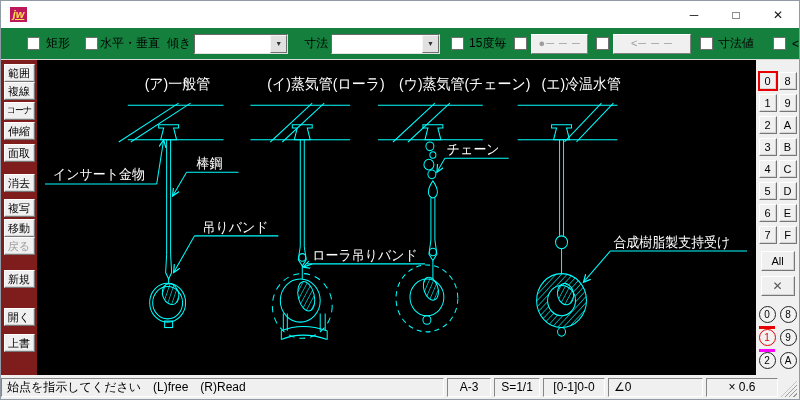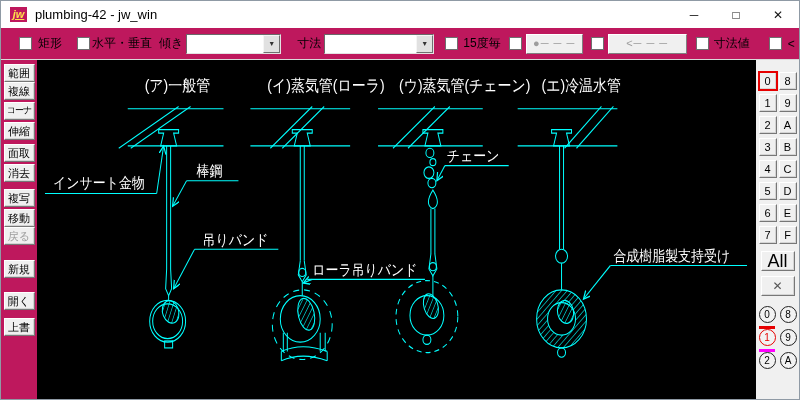--- a/index.html
+++ b/index.html
@@ -12,50 +12,50 @@
   .appicon { width:17px; height:15px; margin-left:9px; background:#be185d; color:#ffe24a; font-size:11px; font-weight:bold; font-style:italic; display:flex; align-items:center; justify-content:center; line-height:1;text-decoration:underline; }
   .title-text { margin-left:8px; font-size:13px; color:#000; }
   .wctrls { margin-left:auto; display:flex; height:100%; }
   .wbtn { width:42px; height:100%; display:flex; align-items:center; justify-content:center; font-size:12px; color:#111; background:transparent; border:none; }
 
   
   .menubar { height:23px; display:flex; align-items:center; padding-left:4px; background:#f0f0f0; border-bottom:1px solid #e2e2e2; flex:0 0 auto; }
   .menu-item { font-size:12.5px; color:#000; padding:0 10px; height:100%; display:flex; align-items:center; }
 
   
-  .toolbar { height:32px; display:flex; align-items:center; background:#be185d; border-bottom:1px solid #d9d9d9; flex:0 0 auto; white-space:nowrap; }
+  .toolbar { height:32px; display:flex; align-items:center; background:#15803d; border-bottom:1px solid #d9d9d9; flex:0 0 auto; white-space:nowrap;padding-left:8px; }
   .cb { width:13px; height:13px; background:#fff; border:1px solid #6f6f6f; flex:0 0 auto; }
   .tlabel { font-size:12px; color:#000; }
   .combo { height:20px; background:#fff; border:1px solid; border-color:#696969 #e3e3e3 #e3e3e3 #696969; display:flex; align-items:center; }
   .combo .val { flex:1; font-size:11px; padding-left:3px; }
   .combo .drop { width:17px; height:18px; background:#e1e1e1; border:1px solid; border-color:#f5f5f5 #707070 #707070 #f5f5f5; font-size:7px; color:#333; display:flex; align-items:center; justify-content:center; }
   .graybtn { height:20px; background:#f0f0f0; border:1px solid; border-color:#ffffff #808080 #808080 #ffffff; color:#9d9d9d; font-size:11px; letter-spacing:1px; text-align:center; line-height:17px; }
 
   
   .mainrow { flex:1 1 auto; display:flex; min-height:0; }
 
   
-  .ltools { width:36px; flex:0 0 auto; background:#be185d; display:flex; flex-direction:column; align-items:center; overflow:hidden; }
+  .ltools { width:36px; flex:0 0 auto; background:#7f1d1d; display:flex; flex-direction:column; align-items:center; overflow:hidden; }
   .btn3d { width:31px; height:18px; flex:0 0 auto; background:#f0f0f0; border:1px solid; border-color:#ffffff #777777 #777777 #ffffff; box-shadow:inset -1px -1px 0 #d4d4d4; font-size:11px; color:#000; text-align:center; line-height:15px; padding:0; font-family:"Liberation Sans",sans-serif; }
   .tight { font-size:9px; letter-spacing:-1px; }
   .disabled { color:#9c9c9c; }
 
   
   .canvas-wrap { flex:1 1 auto; background:#000; position:relative; min-width:0; }
   .canvas-wrap svg { position:absolute; inset:0; width:100%; height:100%; }
   .cad-line { stroke:#00ffff; stroke-width:1; fill:none; }
   .cad-text { fill:#ffffff; font-size:14px; font-family:"Liberation Sans",sans-serif; }
   .lbl-text { fill:#ffffff; font-size:13px; font-family:"Liberation Sans",sans-serif; }
 
   
   .rtools { width:43px; flex:0 0 auto; background:#f0f0f0; display:flex; flex-direction:column; align-items:center; overflow:hidden; padding-top:12px; }
   .lrow { display:flex; gap:2px; margin-bottom:4px; flex:0 0 auto; }
   .lbtn { width:18px; height:18px; background:#f0f0f0; border:1px solid; border-color:#ffffff #777777 #777777 #ffffff; box-shadow:inset -1px -1px 0 #d4d4d4; font-size:11px; line-height:14px; padding:0; text-align:center; font-family:"Liberation Sans",sans-serif; }
   .sel { outline:2px solid #e60000; outline-offset:-1px; }
-  .wide { width:34px; height:20px; font-size:18px; margin-bottom:0; }
+  .wide { width:34px; height:20px; font-size:11px; margin-bottom:0; }
   .xglyph { font-size:12px; color:#555; }
   .grow { display:flex; gap:3px; margin-top:3px; flex:0 0 auto; }
   .gcell { display:flex; flex-direction:column; align-items:center; width:18px; }
   .gbar { width:16px; height:3px; background:transparent; }
   .bar-red { background:#e60000; }
   .bar-magenta { background:#ff00ff; }
   .gbtn { width:17px; height:17px; border-radius:50%; background:#f2f2f2; border:1.5px solid #222; font-size:10px; line-height:13px; padding:0; text-align:center; font-family:"Liberation Sans",sans-serif; }
   .gred { border-color:#e60000; color:#e60000; }
 
   
@@ -64,21 +64,20 @@
   .smsg { flex:1 1 auto; }
   .sgrip { width:16px; height:16px; align-self:flex-end; clip-path:polygon(100% 0,100% 100%,0 100%); background:repeating-linear-gradient(-45deg,#f0f0f0 0 2px,#9a9a9a 2px 3px); }
 </style>
 </head>
 <body>
 
 <div class="window">
 
   <div class="titlebar">
     <div class="appicon">jw</div>
-    <div class="title-text">plumbing-42 - jw_win</div>
     <div class="wctrls">
       <button class="wbtn">─</button>
       <button class="wbtn">□</button>
       <button class="wbtn">✕</button>
     </div>
   </div>
 
 
   <div class="toolbar">
     <span class="cb" style="margin-left:18px"></span>
@@ -108,26 +107,26 @@
   </div>
 
   <div class="mainrow">
 
     <div class="ltools">
       <button class="btn3d" style="margin-top:4px">範囲</button>
       <button class="btn3d" style="">複線</button>
       <button class="btn3d tight" style="margin-top:2px">コーナー</button>
       <button class="btn3d" style="margin-top:2px">伸縮</button>
       <button class="btn3d" style="margin-top:4px">面取</button>
-      <button class="btn3d" style="margin-top:2px">消去</button>
+      <button class="btn3d" style="margin-top:12px">消去</button>
       <button class="btn3d" style="margin-top:7px">複写</button>
       <button class="btn3d" style="margin-top:2px">移動</button>
       <button class="btn3d disabled" style="">戻る</button>
       <button class="btn3d" style="margin-top:15px">新規</button>
-      <button class="btn3d" style="margin-top:14px">開く</button>
+      <button class="btn3d" style="margin-top:20px">開く</button>
       <button class="btn3d" style="margin-top:8px">上書</button>
     </div>
 
     <div class="canvas-wrap">
       <svg viewBox="0 0 721 292" preserveAspectRatio="none">
         <defs>
           <pattern id="hatch" patternUnits="userSpaceOnUse" width="4" height="4" patternTransform="rotate(45)">
             <line x1="0" y1="0" x2="0" y2="4" stroke="#00ffff" stroke-width="1.1"></line>
           </pattern>
           <marker id="arr" markerWidth="10" markerHeight="10" refX="7" refY="3.5" orient="auto">
@@ -322,14 +321,23 @@
             <button class="gbtn">2</button>
           </div>
         <div class="gcell">
             <div class="gbar"></div>
             <button class="gbtn">A</button>
           </div>
       </div>
     </div>
   </div>
 
+  <div class="statusbar">
+    <div class="spanel smsg">始点を指示してください　(L)free　(R)Read</div>
+    <div class="spanel" style="width:44px;justify-content:center">A-3</div>
+    <div class="spanel" style="width:46px;justify-content:center">S=1/1</div>
+    <div class="spanel" style="width:62px;justify-content:center">[0-1]0-0</div>
+    <div class="spanel" style="width:95px">∠0</div>
+    <div class="spanel" style="width:72px;justify-content:center">× 0.6</div>
+    <div class="sgrip"></div>
+  </div>
 
 </div>
 
 </body></html>

